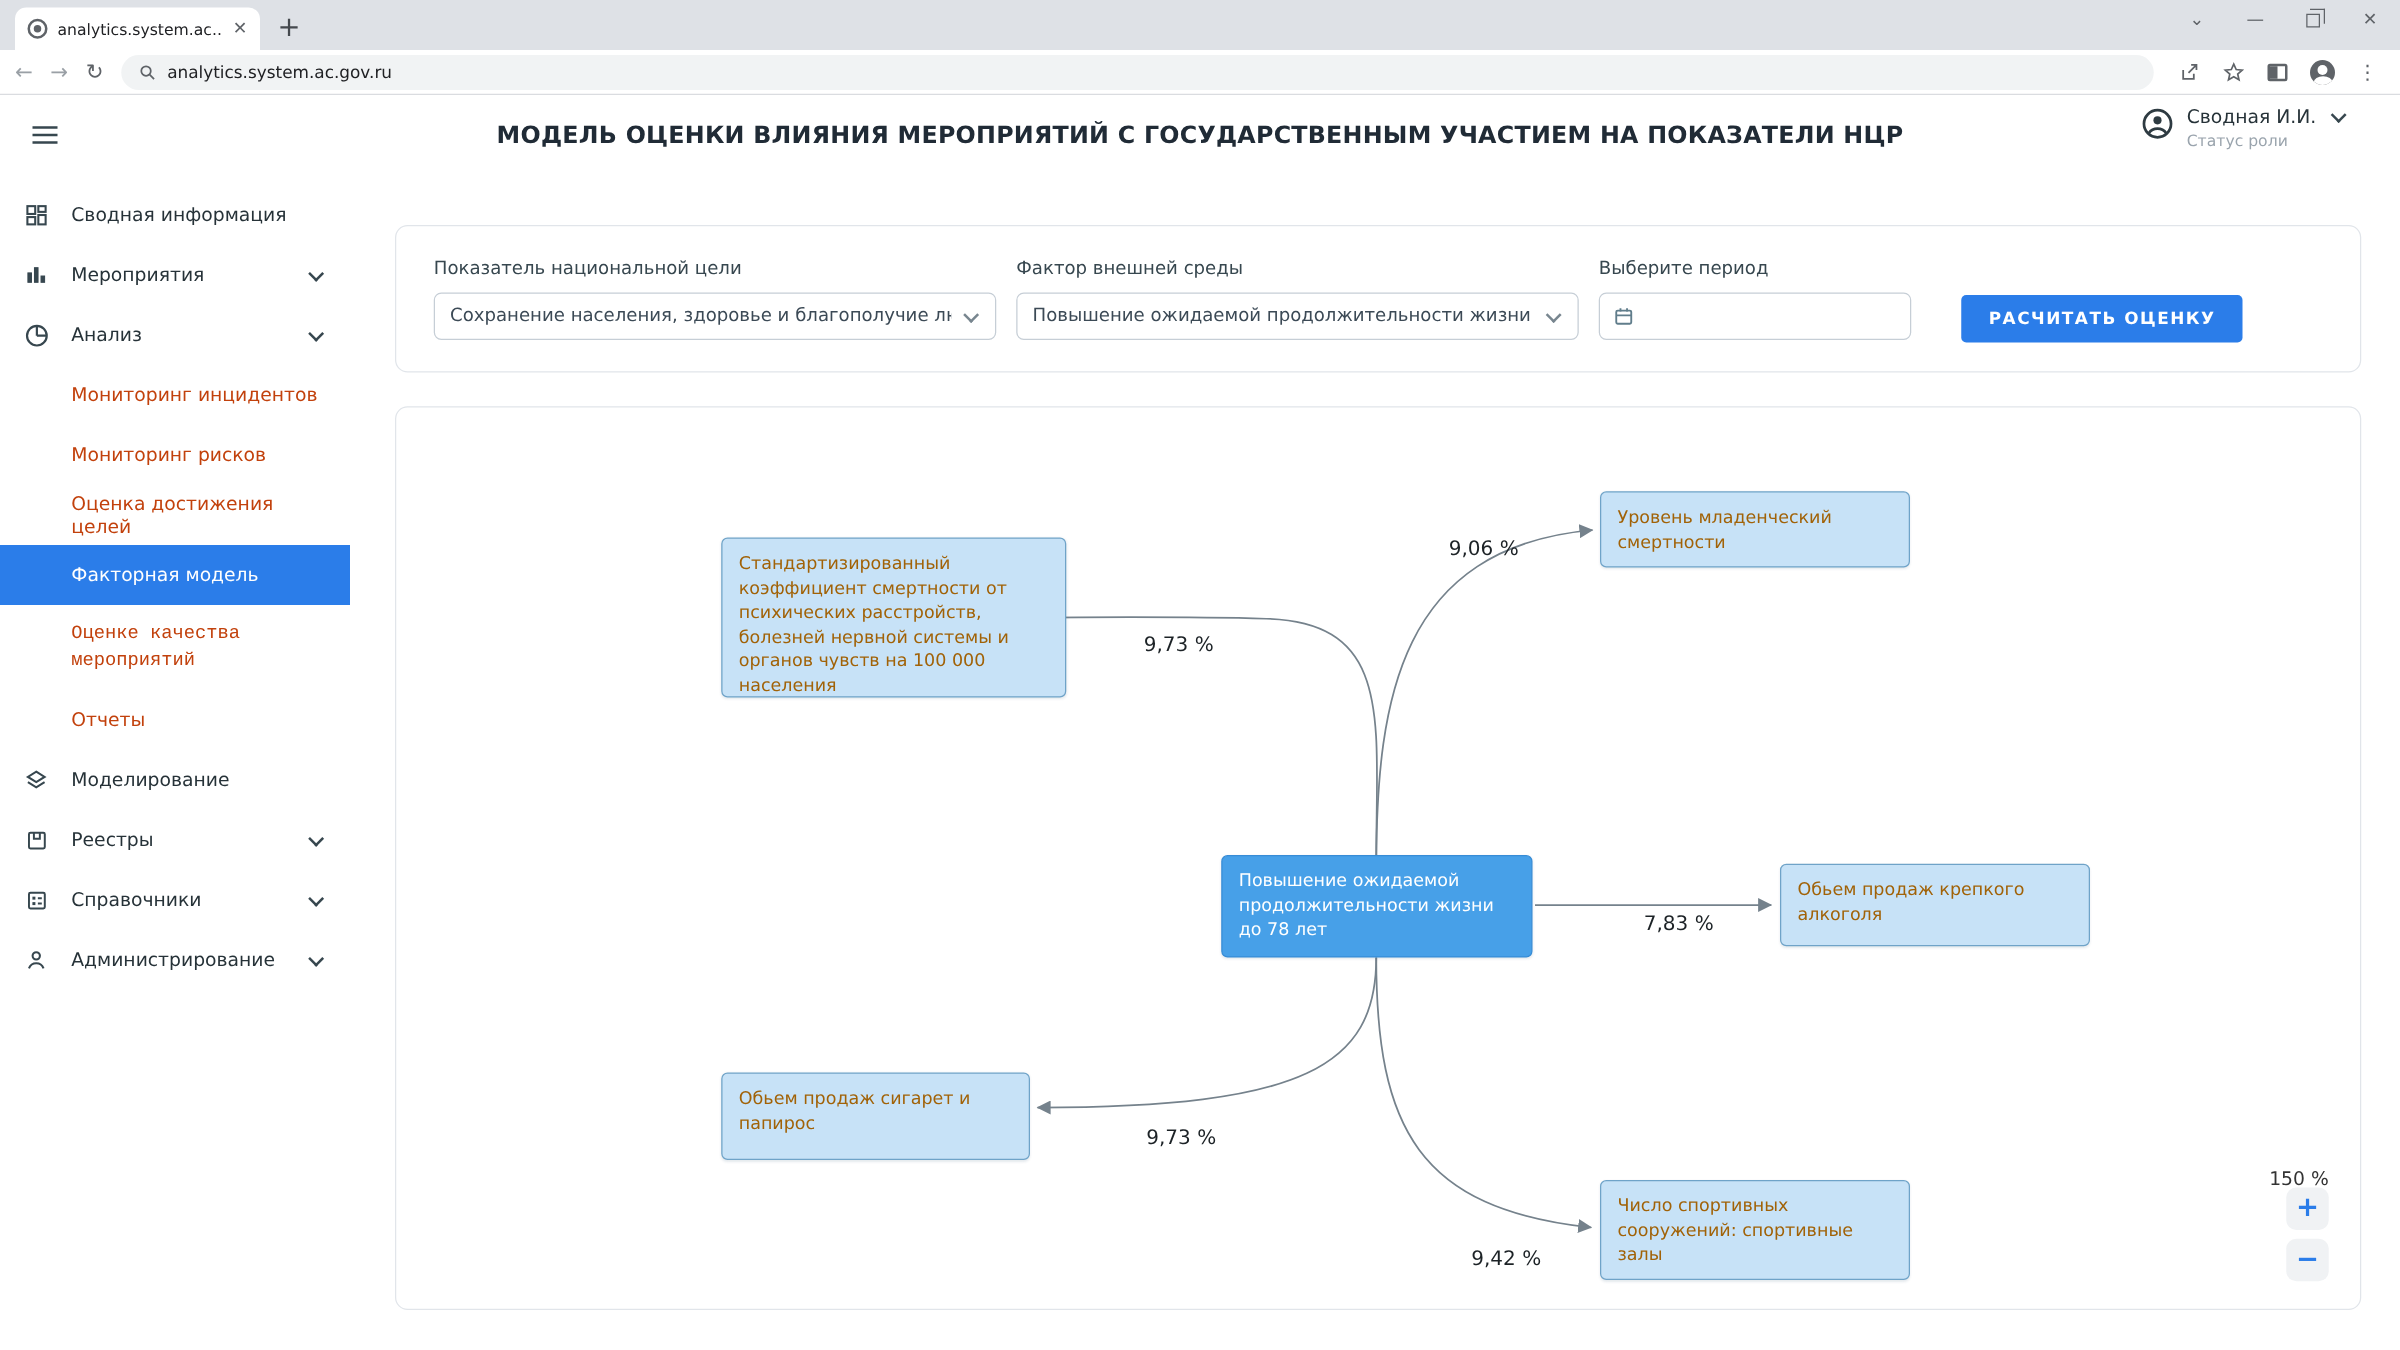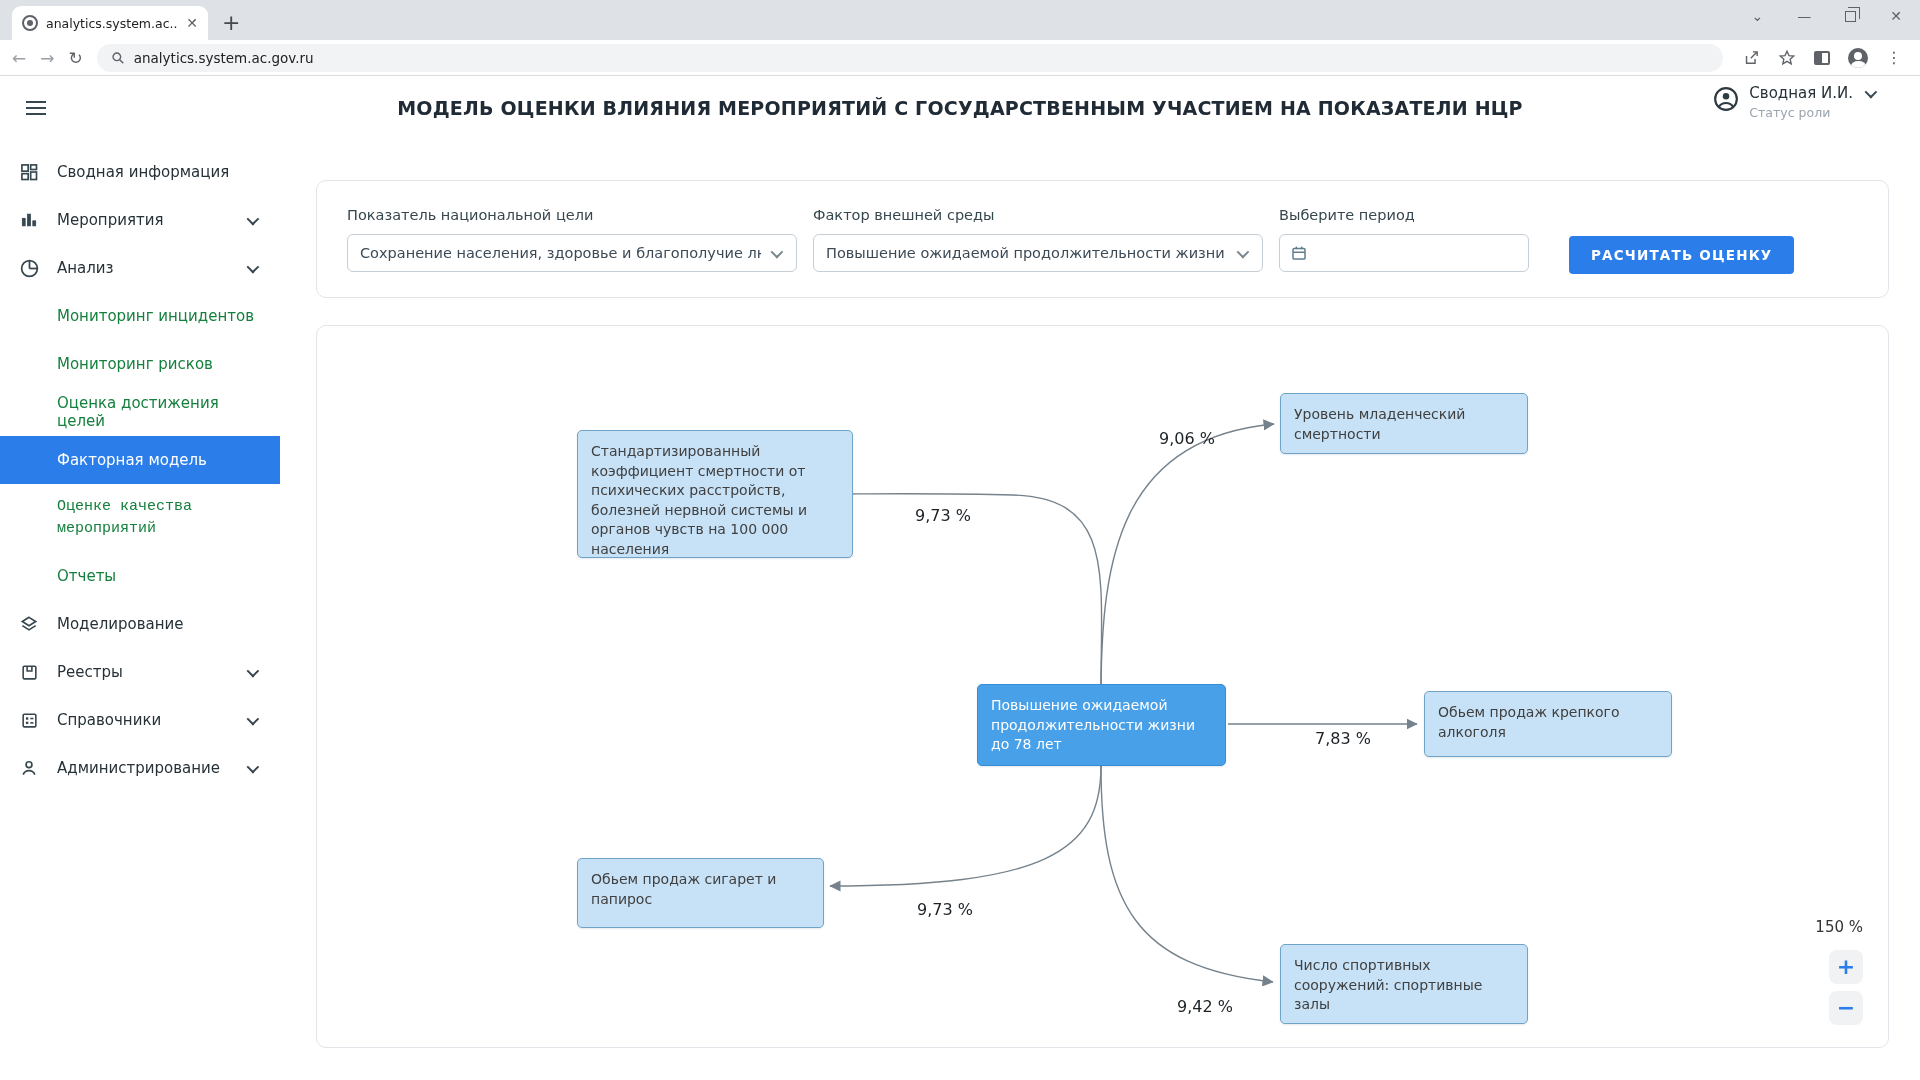--- a/index.html
+++ b/index.html
@@ -58,21 +58,21 @@
 
   
   .sidebar { width: 280px; flex: none; padding-top: 8px; }
   .side-item { height: 48px; display: flex; align-items: center; padding-left: 18px;
     padding-right: 14px; cursor: pointer; color: #263238; font-size: 15px; }
   .side-item .s-icon { width: 22px; height: 22px; flex: none; margin-right: 17px;
     display: flex; align-items: center; justify-content: center; }
   .side-item .s-icon svg { stroke: #37474f; }
   .s-label { flex: 1; }
   .side-sub { height: 48px; display: flex; align-items: center; padding-left: 57px;
-    padding-right: 14px; cursor: pointer; color: #15803d; font-size: 15px; }
+    padding-right: 14px; cursor: pointer; color: #c2410c; font-size: 15px; }
   .side-sub.twoline { height: 68px; }
   .side-sub.twoline .s-label { width: 185px; line-height: 1.45; font-family: Liberation Mono, monospace; }
   .side-sub.selected { background: #2b7de9; color: #fff; }
   .side-item .chev, .side-sub .chev { flex: none; margin-right: 10px; }
 
   
   .content { flex: 1; padding: 40px 0 0 36px; background: #fff; }
   .panel { width: 1573px; border: 1px solid #e1e5ea; border-radius: 10px; background: #fff; }
 
   .filterpanel { height: 118px; padding: 26px 30px 0 30px; display: flex; align-items: flex-start; }
@@ -87,25 +87,25 @@
   .dateinput input { border: none; outline: none; flex: 1; font-size: 14px; min-width: 0; }
   .calc-btn { margin-left: 24px; margin-top: 29px; height: 38px; padding: 0 22px;
     background: #2b7de9; color: #fff; border: none; border-radius: 4px;
     font-size: 13.5px; font-weight: 700; letter-spacing: 1.2px; cursor: pointer;
     font-family: "DejaVu Sans", sans-serif; }
 
   
   .diagrampanel { height: 723px; margin-top: 27px; position: relative; }
   .edges { position: absolute; inset: 0; }
   .node { position: absolute; border-radius: 5px; padding: 11px 13px;
-    font-size: 14px; line-height: 1.4; color: #404040;
+    font-size: 14px; line-height: 1.4; color: #a16207;
     background: #c7e2f7; border: 1px solid #6fa3c8; box-shadow: 0 1px 2px rgba(30,70,110,.12); }
   .node.primary { background: #47a0e8; border-color: #378cd6; color: #fff; }
   .edge-label { position: absolute; font-size: 16px; color: #1c2226; }
-  .zoom-label { position: absolute; right: 25px; top: 592px; font-size: 15px; color: #333; }
+  .zoom-label { position: absolute; right: 25px; top: 608px; font-size: 15px; color: #333; }
   .zoom-btn { position: absolute; right: 25px; width: 34px; height: 34px; border: none;
     background: #f0f2f4; border-radius: 8px; color: #2b7de9; font-size: 22px; font-weight: 700;
     cursor: pointer; line-height: 1; font-family: "DejaVu Sans", sans-serif; }
   .zoom-in { top: 624px; }
   .zoom-out { top: 665px; }
 </style>
 </head>
 <body>
 
 <div class="tabbar">

